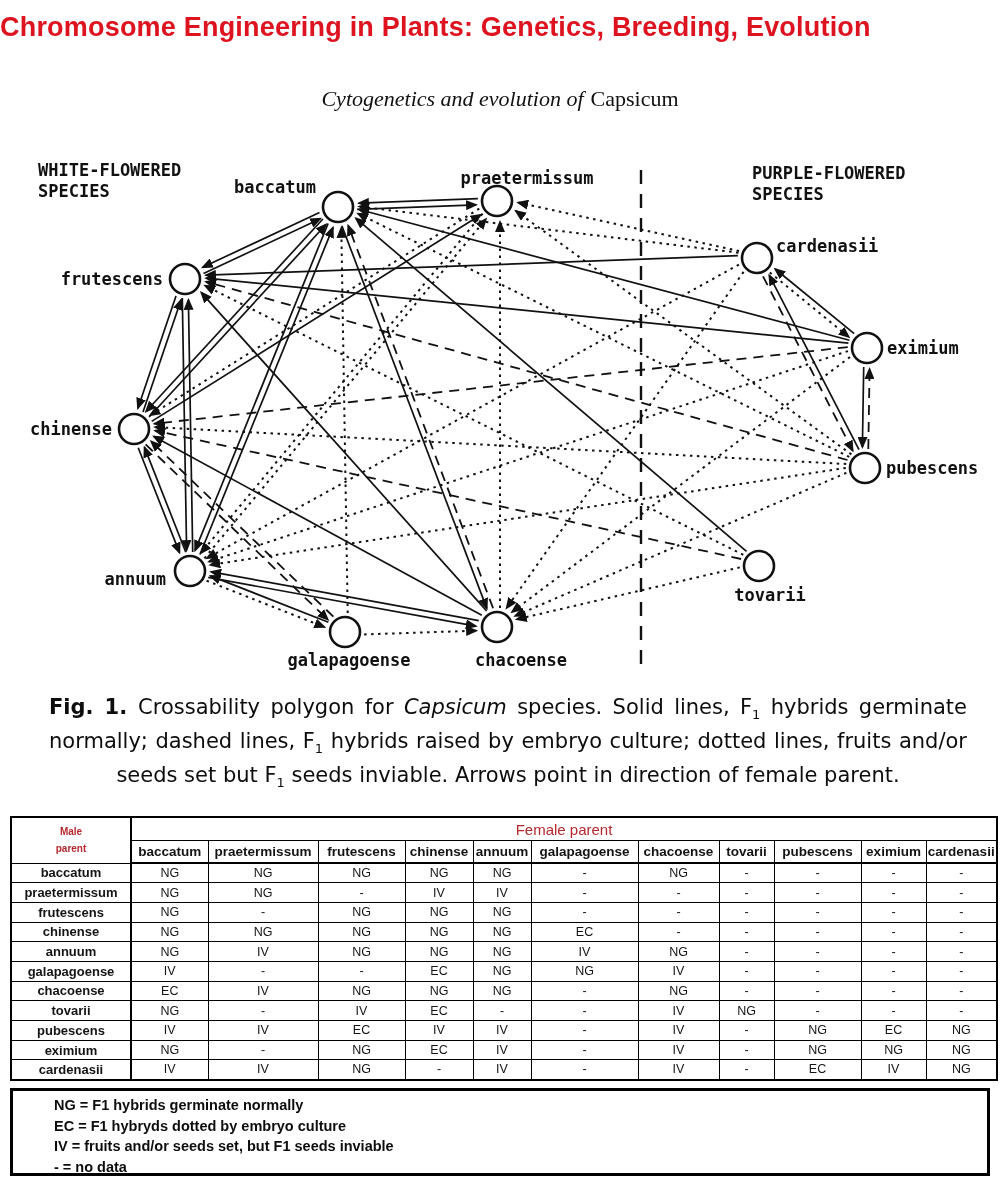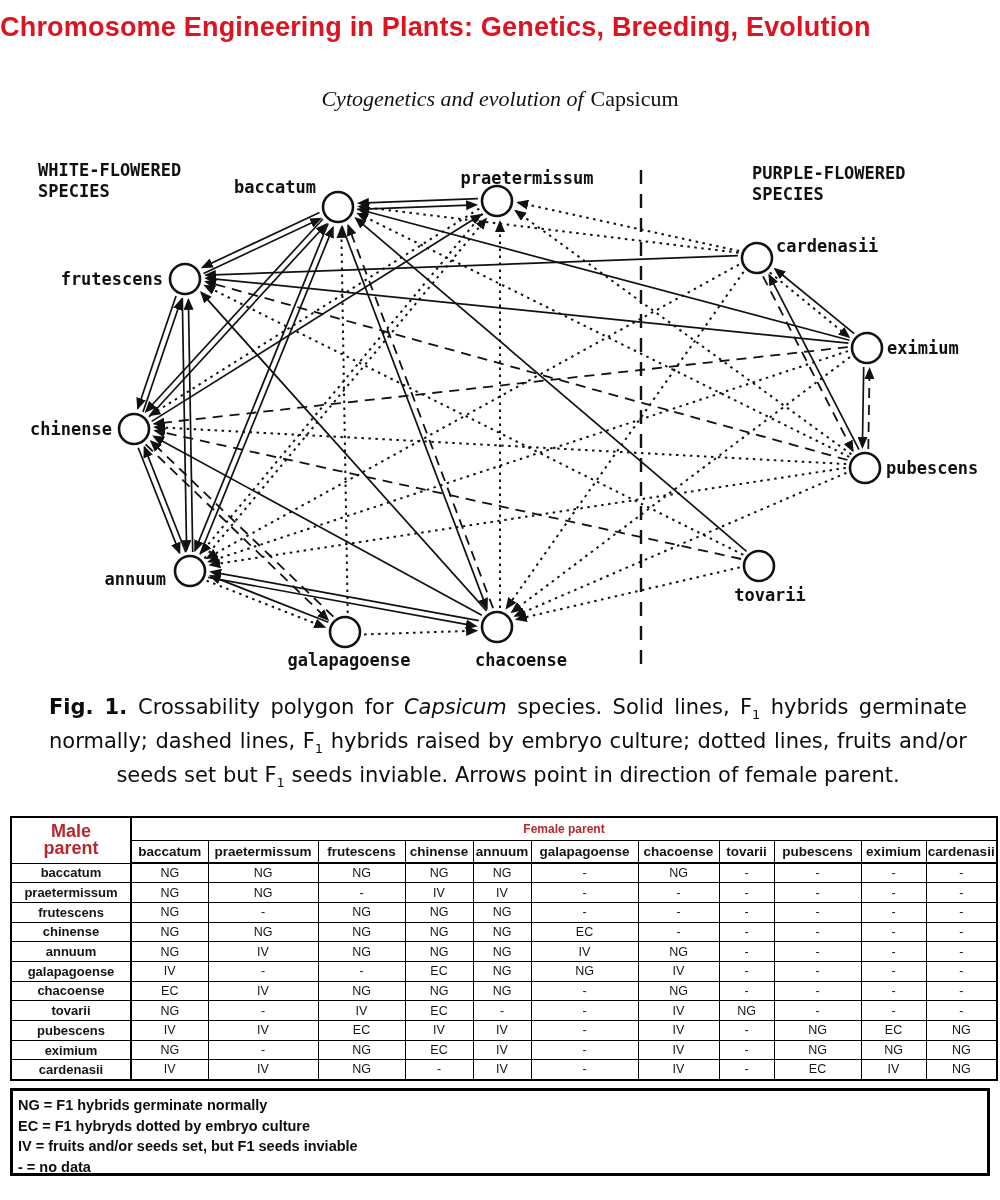--- a/index.html
+++ b/index.html
@@ -21,29 +21,29 @@
            font-family:"DejaVu Sans",sans-serif;font-size:21px;line-height:27px;color:#0d0d0d;
            text-align:justify;text-align-last:center;}
   .caption .bd{font-weight:bold;}
   .caption .it{font-style:italic;}
   .caption sub{font-size:0.62em;}
   .xtable{position:absolute;top:816px;left:10px;border-collapse:collapse;table-layout:fixed;
           background:#fff;border:2.5px solid #000;font-family:"Liberation Sans",sans-serif;}
   .xtable th,.xtable td{border:1px solid #000;text-align:center;padding:0;vertical-align:middle;
           overflow:hidden;white-space:nowrap;}
   .xtable .red{color:var(--red-table,#b5282e);}
-  .xtable th.corner{border-right:2.5px solid #000;font-size:18px;font-weight:bold;line-height:17px;}
-  .xtable th.fparent{height:22px;font-size:12px;font-weight:bold;}
+  .xtable th.corner{border-right:2.5px solid #000;font-size:10px;font-weight:bold;line-height:17px;}
+  .xtable th.fparent{height:22px;font-size:15px;font-weight:normal;}
   .xtable tr.colnames th{height:21px;font-size:13.5px;font-weight:bold;border-bottom:2px solid #000;}
   .xtable tbody th{font-size:13px;font-weight:bold;border-right:2.5px solid #000;}
   .xtable tbody tr{height:19.7px;}
   .xtable tbody td{font-size:12.5px;}
   .legendbox{position:absolute;top:1088px;left:10px;width:963px;height:78px;border:3px solid #000;
              padding:4px 6px 0 5px;font:bold 14.5px "Liberation Sans",sans-serif;color:#0d0d0d;}
-  .legend-line{line-height:20.5px;}
+  .legend-line{line-height:20.5px;margin-left:36px;}
 </style>
 </head>
 <body>
 
 <div class="page">
   <h1 class="title">Chromosome Engineering in Plants: Genetics, Breeding, Evolution</h1>
 
   <div class="subtitle">
     <span class="it">Cytogenetics and evolution of</span><span>Capsicum</span>
   </div>

